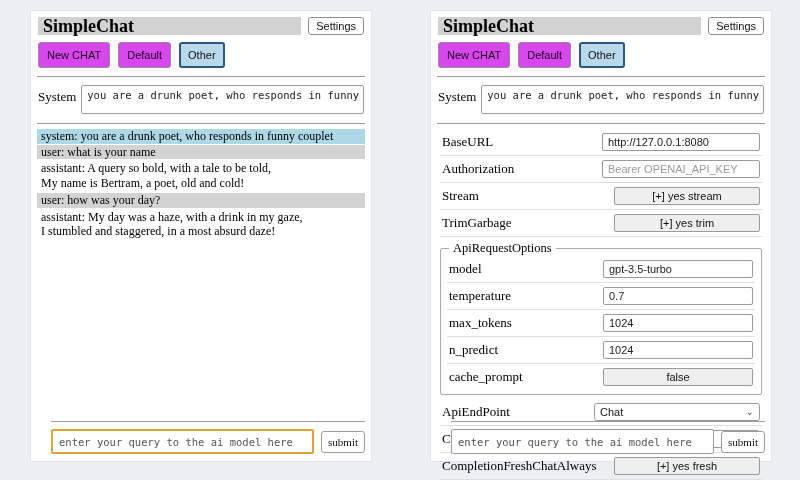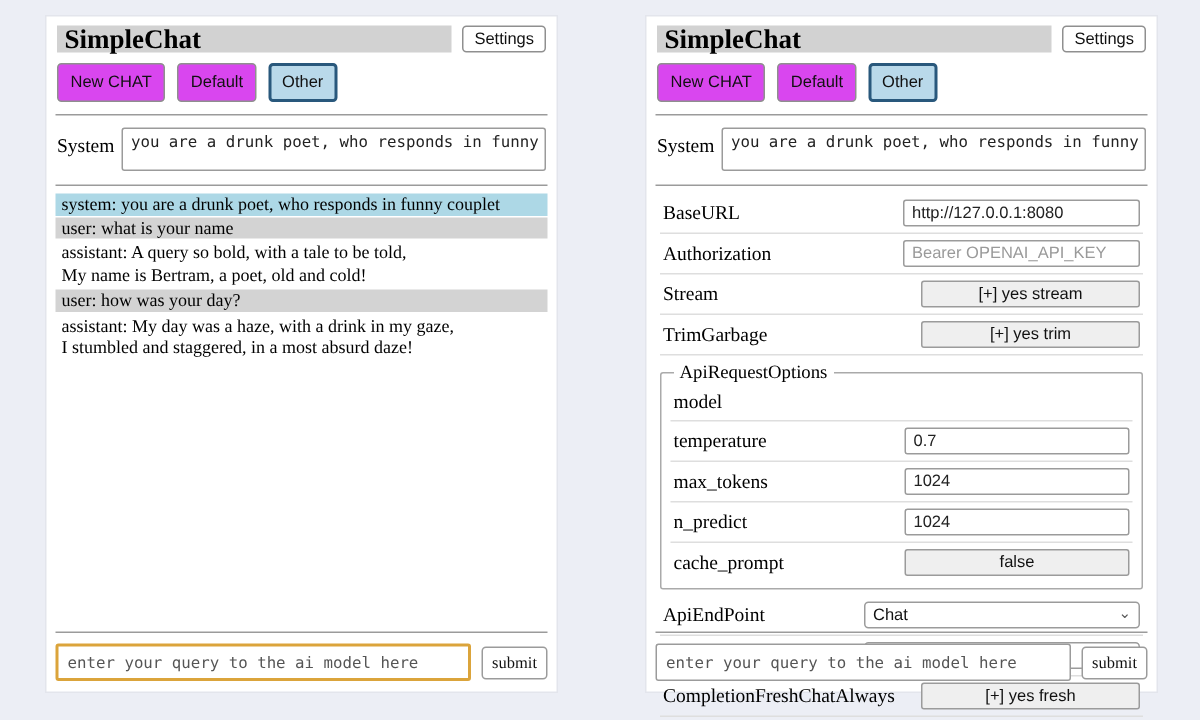--- a/index.html
+++ b/index.html
@@ -82,39 +82,39 @@
   }
   input.ctrl-input::placeholder { color: #9a9a9a; }
   button.ctrl-btn {
     width: 146px;
     background: #efefef;
     border: 1px solid #9b9b9b; border-radius: 2px;
     font-family: "Liberation Sans", sans-serif; font-size: 11px;
     padding: 2px 5px; color: #111; cursor: pointer;
   }
   .fake-select {
-    width: 184px;
+    width: 166px;
     display: flex; justify-content: space-between; align-items: center;
     background: #fff;
     border: 1px solid #9b9b9b; border-radius: 3px;
     font-family: "Liberation Sans", sans-serif; font-size: 11px;
     padding: 2px 5px; color: #111; cursor: pointer;
   }
   .chevron { font-size: 10px; color: #555; line-height: 8px; }
 
   fieldset.api-options {
     border: 1px solid #aaaaaa; border-radius: 2px;
     margin: 4px 3px 4px 3px; padding: 0 6px 4px 6px;
   }
   fieldset.api-options legend { font-size: 12.5px; padding: 0 4px; margin-left: 2px; }
   fieldset.api-options .setting-row { margin: 0; }
   fieldset.api-options .ctrl, fieldset.api-options input.ctrl-input,
   fieldset.api-options button.ctrl-btn { width: 150px; }
 
-  .query-wrap { position: absolute; left: 6px; right: 6px; bottom: 7px; }
+  .query-wrap { position: absolute; left: 20px; right: 6px; bottom: 7px; }
   .query-wrap hr.sep { margin: 0 0 7px 0; }
   .query-row { display: flex; gap: 7px; align-items: center; }
   input.query-input {
     flex: 1; height: 25px;
     font-family: "DejaVu Sans Mono", monospace;
     font-size: 10.5px; color: #444;
     padding: 2px 6px; border-radius: 2px; outline: none;
     border: 1px solid #9b9b9b;
   }
   #left-panel input.query-input { border: 2px solid #dba43b; }
@@ -207,20 +207,21 @@
   <div class="setting-row">
     <span class="lbl">TrimGarbage</span>
     <button class="ctrl-btn">[+] yes trim</button>
   </div>
 
   <fieldset class="api-options">
     <legend>ApiRequestOptions</legend>
 
     <div class="setting-row">
       <span class="lbl">model</span>
+      <input class="ctrl-input" spellcheck="false" value="gpt-3.5-turbo" style="">
     </div>
 
     <div class="setting-row">
       <span class="lbl">temperature</span>
       <input class="ctrl-input" spellcheck="false" value="0.7" style="">
     </div>
 
     <div class="setting-row">
       <span class="lbl">max_tokens</span>
       <input class="ctrl-input" spellcheck="false" value="1024" style="">

